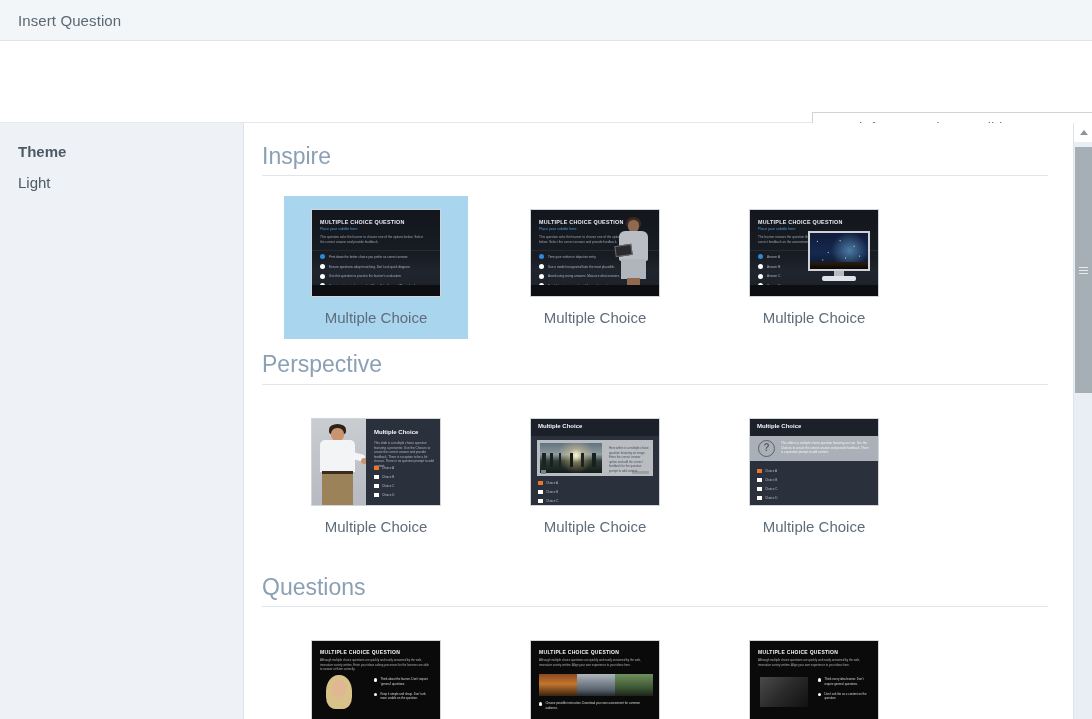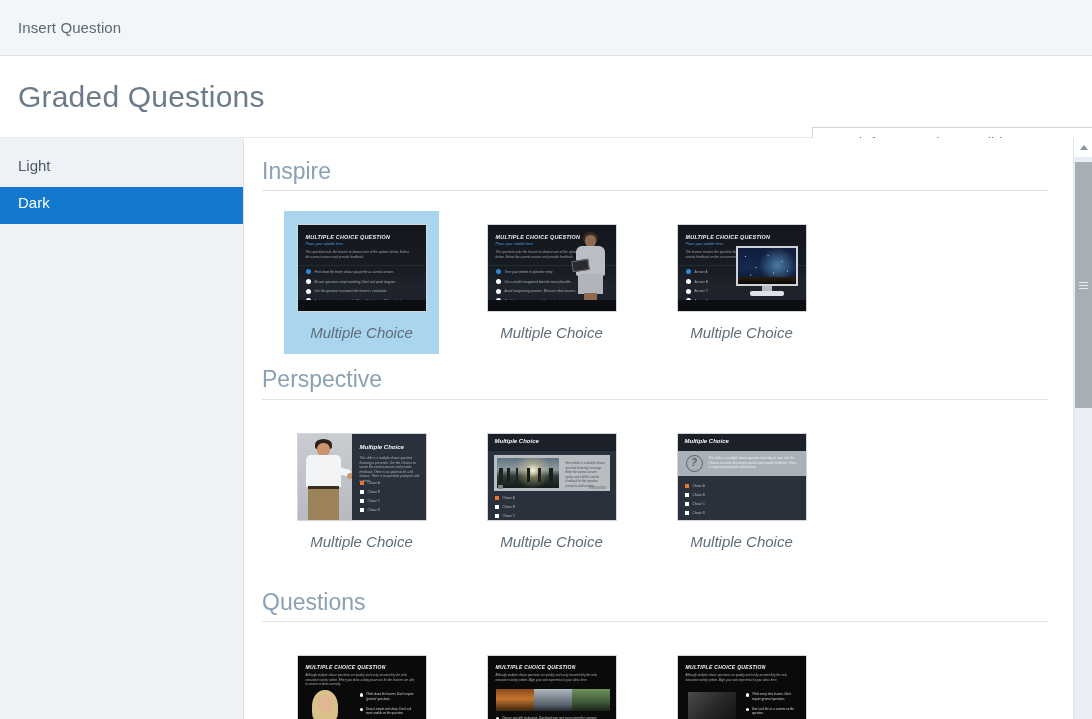--- a/index.html
+++ b/index.html
@@ -8,21 +8,21 @@
     width: 1092px;
     height: 719px;
     overflow: hidden;
     background: #ffffff;
     font-family: "Liberation Sans", sans-serif;
     -webkit-font-smoothing: antialiased;
   }
 
   
   .topbar {
-    height: 56px;
+    height: 41px;
     background: #f3f6f9;
     border-bottom: 1px solid #dfe4ea;
     display: flex;
     align-items: center;
     padding-left: 18px;
   }
   .topbar-title {
     font-size: 15px;
     color: #5a6873;
     letter-spacing: .1px;
@@ -122,27 +122,26 @@
     margin: 0 10px 20px 0;
   }
 
   .row {
     display: flex;
     gap: 35px;
     padding-left: 22px;
   }
 
   .tile {
-    width: 155px;
+    width: 184px;
     padding: 13px 0 14px 0;
     display: flex;
     flex-direction: column;
     align-items: center;
     cursor: pointer;
-    font-style: italic;
   }
   .tile.selected { background: #a9d5ef; }
 
   .thumb {
     width: 130px;
     height: 88px;
     border: 1px solid #d2d6da;
     background: #14171d;
     overflow: hidden;
     position: relative;
@@ -349,31 +348,30 @@
   .sb-grip i { display:block; height:1px; background:#e6eaee; margin:2px 0; }
 </style>
 </head>
 <body>
 
 <div class="topbar">
   <span class="topbar-title">Insert Question</span>
 </div>
 
 <div class="header">
-  <h1 class="page-title">Graded Questions</h1>
   <div class="search-wrap">
     <input class="search-input" type="text" placeholder="Search for a template or slide" style="">
   </div>
 </div>
 
 <div class="body-area">
 
   <div class="sidebar">
+    <div class="sidebar-group-title">Theme</div>
     <div class="sidebar-item">Light</div>
-    <div class="sidebar-item selected">Dark</div>
   </div>
 
   <div class="gallery">
     <div class="gallery-inner">
 
       <div class="section">
         <div class="section-title">Inspire</div>
         <div class="section-rule"></div>
         <div class="row">
 

